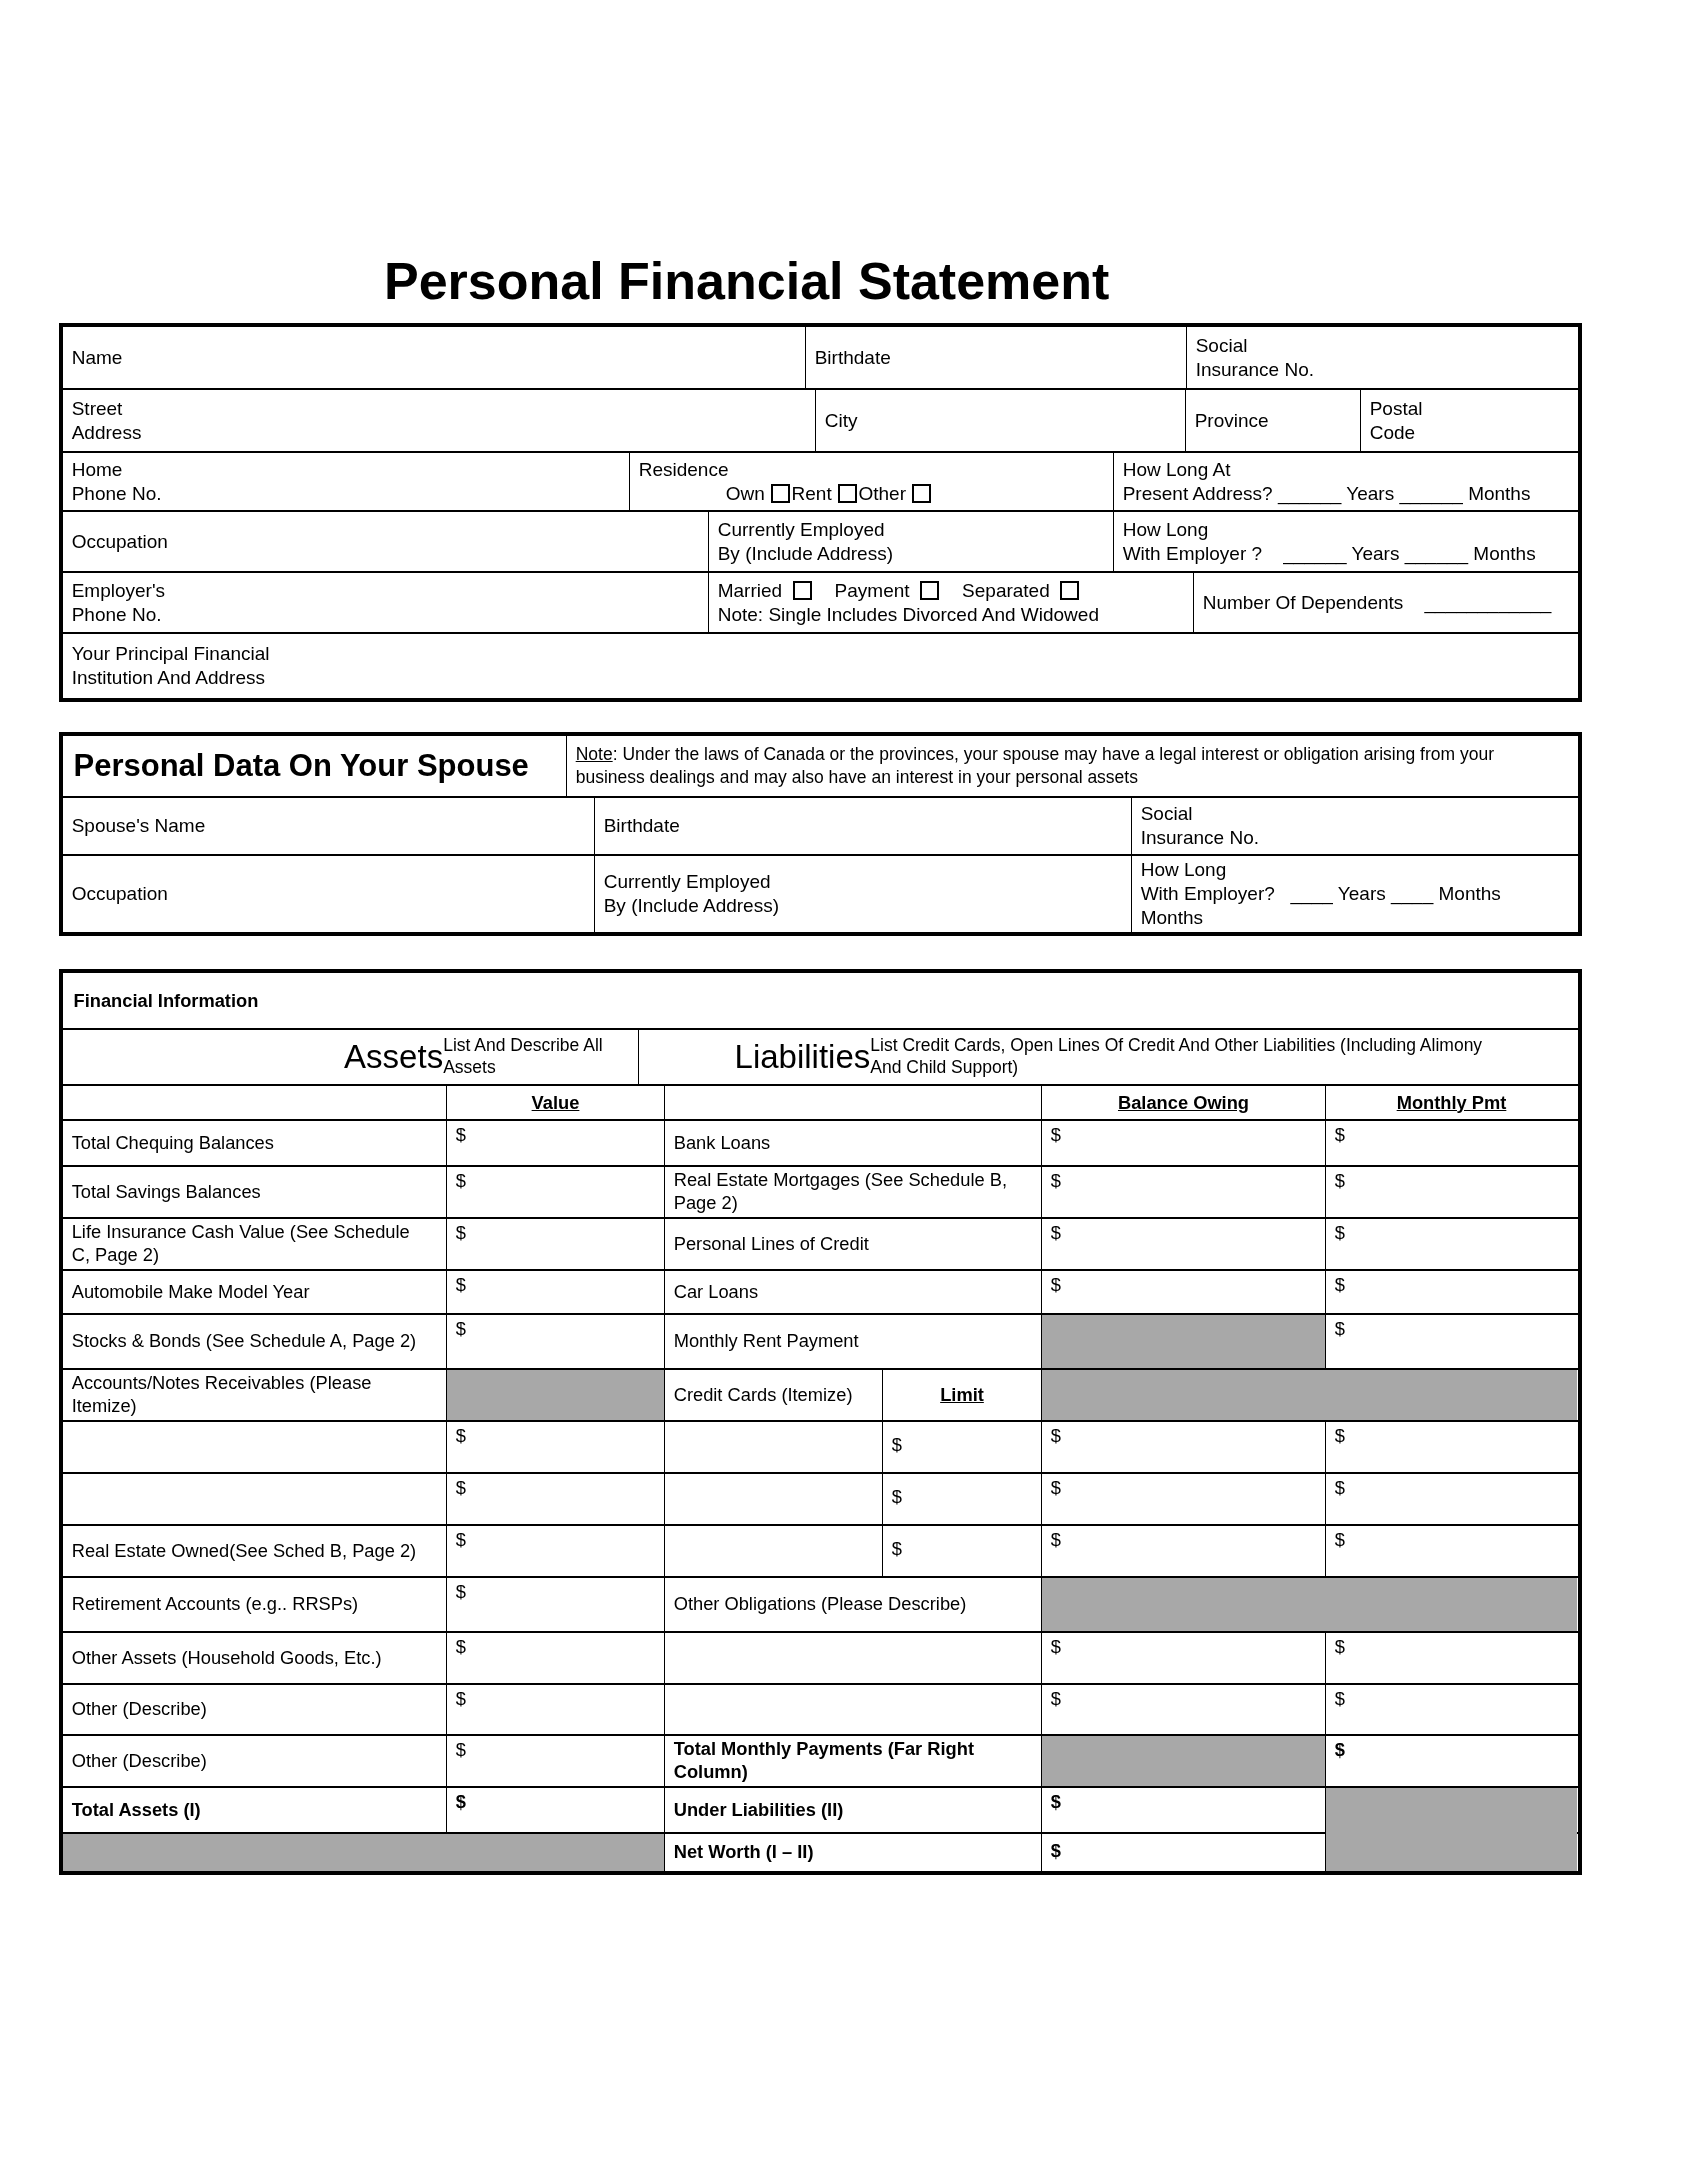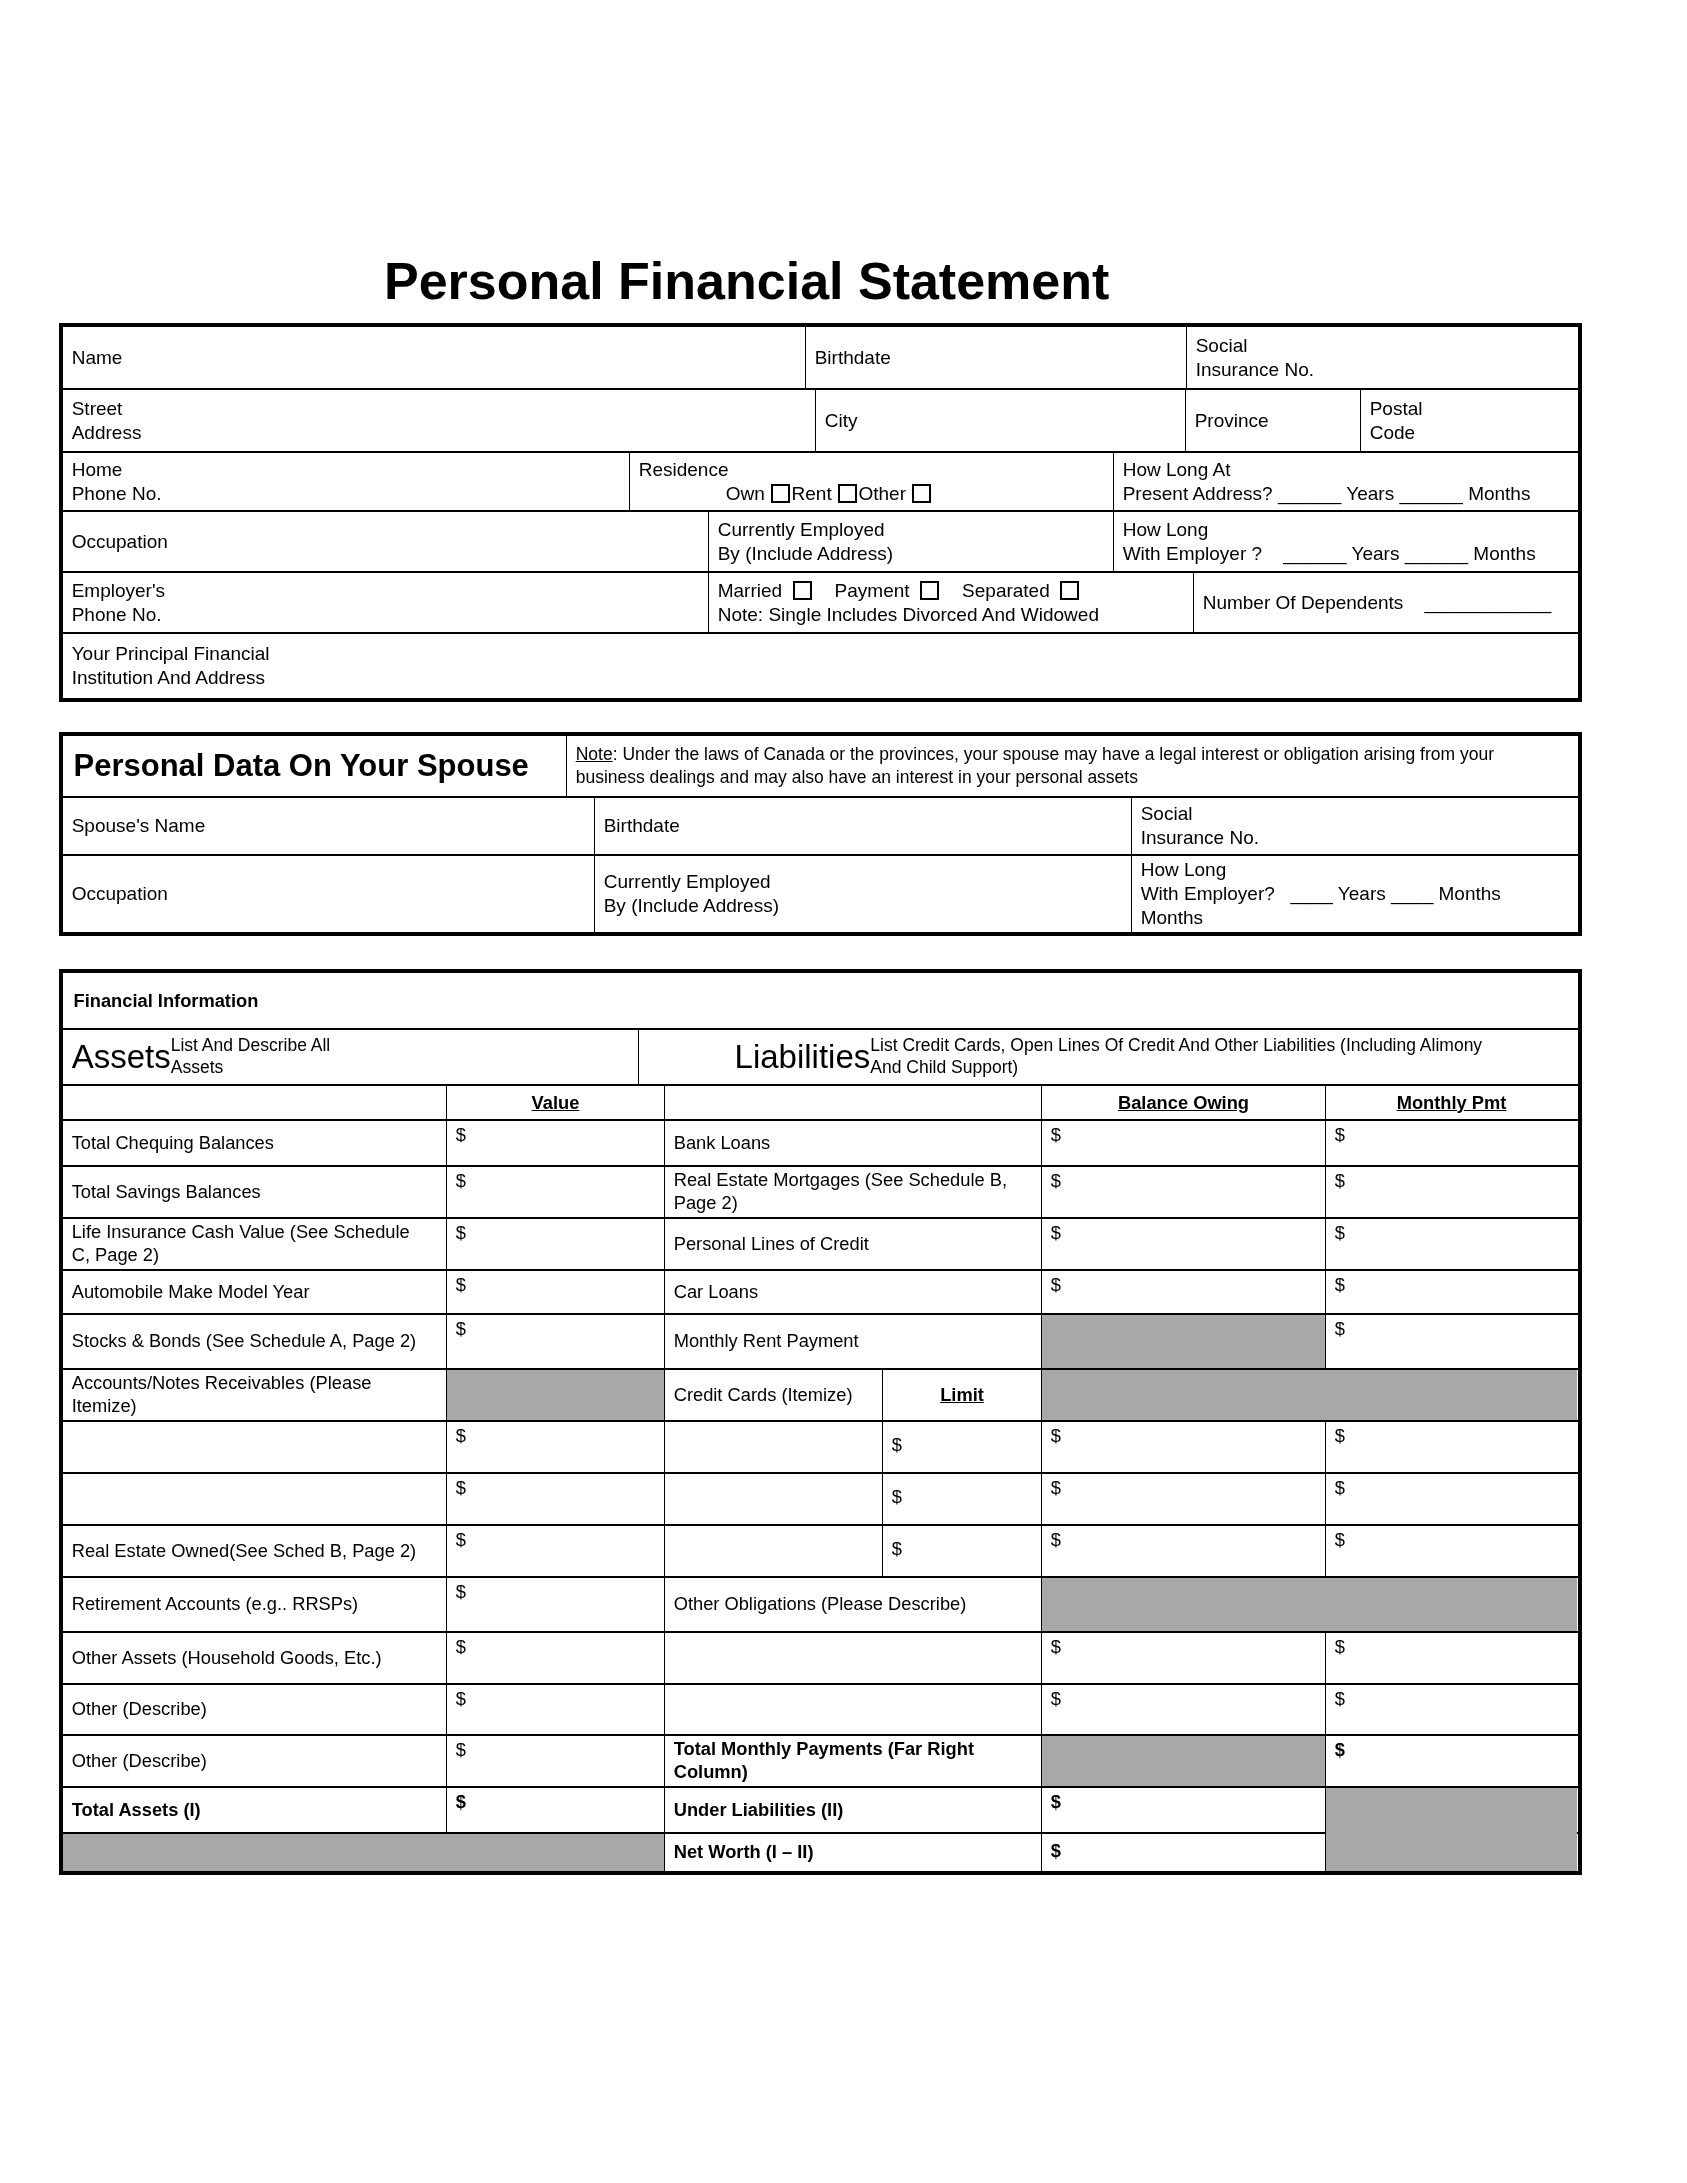--- a/index.html
+++ b/index.html
@@ -198,21 +198,21 @@
     </div>
   </section>
 
   <section class="tbl t3">
     <div class="row" style="height:55px">
       <div class="c sect" style="width:1515px">
           <span>Financial Information</span>
         </div>
     </div>
     <div class="row" style="height:56px">
-      <div class="c bigcell" style="width:601px; justify-content:flex-start; padding-right:35px">
+      <div class="c bigcell" style="width:601px; justify-content:flex-end; padding-right:35px">
         <span class="bigword">Assets</span>
         <span class="hint">List And Describe All
 Assets</span>
       </div>
       <div class="c bigcell" style="width:986px">
         <span class="bigword">Liabilities</span>
         <span class="hint" style="">List Credit Cards, Open Lines Of Credit And Other Liabilities (Including Alimony
 And Child Support)</span>
       </div>
     </div>

